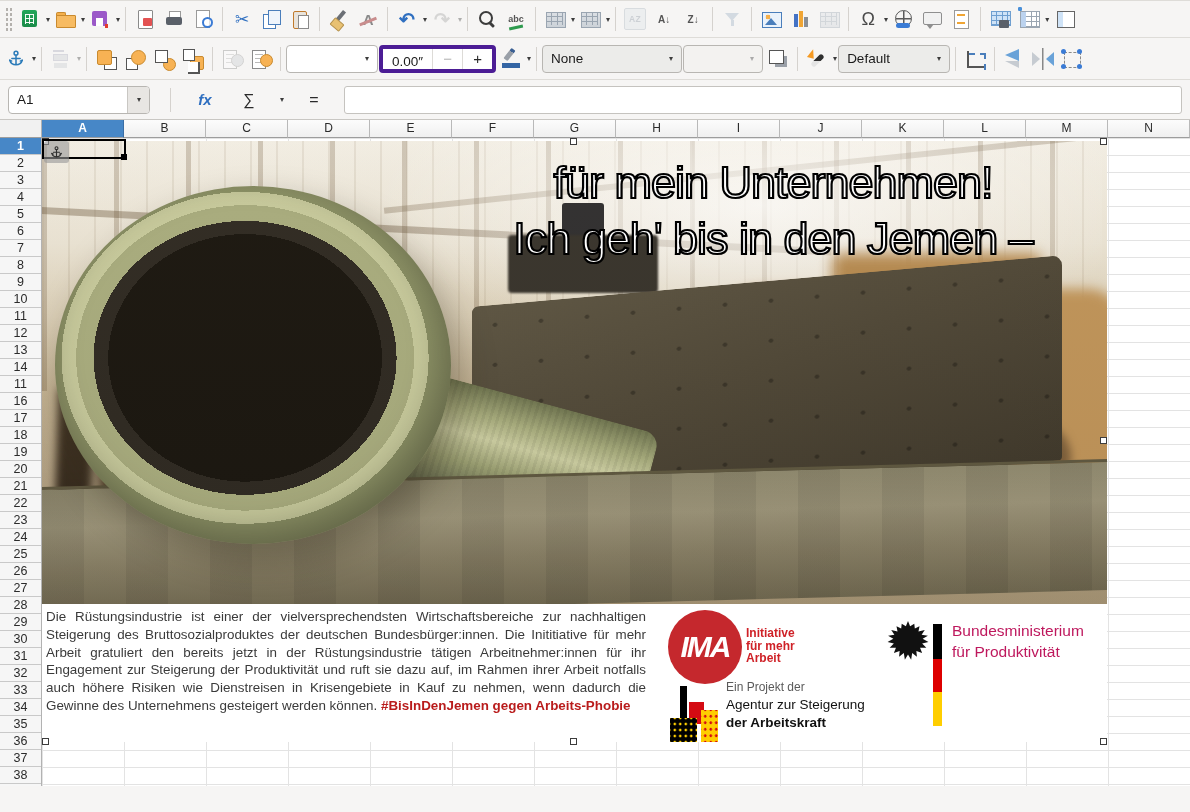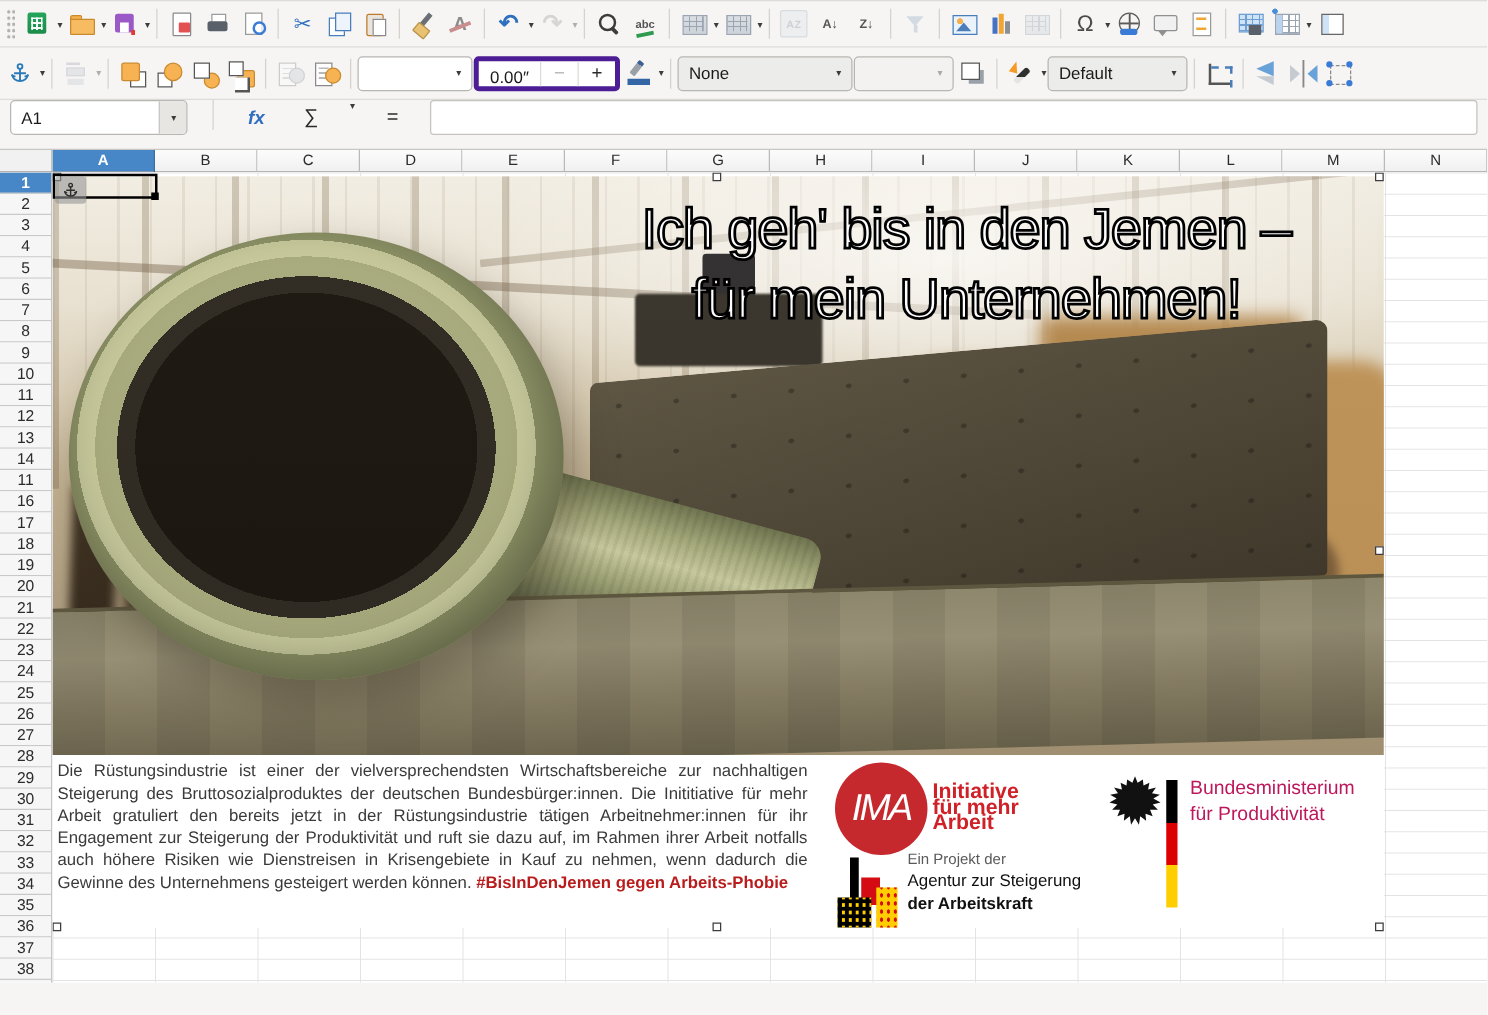--- a/index.html
+++ b/index.html
@@ -107,21 +107,21 @@
   .combo{display:flex;align-items:center;justify-content:space-between;height:28px;border:1px solid #b8b6b2;border-radius:4px;background:#ececea;padding:0 8px;font-size:13.5px;color:#1a1a1a;flex:none}
   .combo.white{background:#fff}
   .combo.disabled{background:#f3f2f0;color:#9a9a9a}
   .combo .car{margin-left:10px}
   .spin{display:flex;align-items:flex-end;height:28px;border:4px solid #4c1d95;border-radius:4px;background:#fff;flex:none}
   .spin .val{padding:0 9px;font-size:13.5px}
   .spin .sbtn{width:30px;text-align:center;border-left:1px solid #dddbd7;font-size:15px;color:#2a2a2a;align-self:stretch;display:flex;align-items:center;justify-content:center}
   .spin .sbtn.dim2{color:#b5b5b5}
 
   
-  .fbar{height:41px;display:flex;background:#f6f5f4;border-top:1px solid #dedcd8;border-bottom:1px solid #c9c7c3;padding:0 8px;gap:16px}
+  .fbar{height:41px;display:flex;align-items:center;background:#f6f5f4;border-top:1px solid #dedcd8;border-bottom:1px solid #c9c7c3;padding:0 8px;gap:16px}
   .namebox{display:flex;width:142px;height:28px;border:1px solid #b8b6b2;border-radius:4px;background:#fff;overflow:hidden;flex:none}
   .namebox .nval{flex:1;display:flex;align-items:center;padding-left:8px;font-size:13.5px}
   .namebox .ncar{width:22px;display:flex;align-items:center;justify-content:center;background:#e8e6e3;border-left:1px solid #c9c7c3}
   .fx{color:#2f6fc0;font-style:italic;font-weight:bold;font-size:15px}
   .fsym{font-size:16px;color:#2a2a2a}
   .finput{flex:1;height:28px;background:#fff;border:1px solid #c5c3bf;border-radius:3px}
 
   
   .sheet{position:relative;width:1190px;height:666px;background:#fff}
   .headrow{display:flex;height:18px}
@@ -156,22 +156,22 @@
   .ph-barrel{left:150px;top:170px;width:470px;height:110px;transform:rotate(15deg);transform-origin:0 50%;border-radius:0 16px 16px 0;background:repeating-linear-gradient(92deg,rgba(0,0,0,.06) 0 3px,transparent 3px 7px),linear-gradient(180deg,#6e7550 0%,#a7ad7e 25%,#cdd0a4 45%,#9aa073 70%,#5d634a 100%)}
   .ph-hull{left:0;top:332px;width:1065px;height:131px;border-top:3px solid #5c563f;background:repeating-linear-gradient(90deg,rgba(0,0,0,.07) 0 42px,transparent 42px 84px),linear-gradient(180deg,#8f8a70 0%,#9b947a 30%,#867e65 62%,#6e6750 100%);transform:skewY(-1.5deg)}
   .ph-muzzle{left:13px;top:45px;width:396px;height:358px;border-radius:50%;background:radial-gradient(ellipse at 48% 48%,#15120d 0 47%,#2a2620 47% 52%,#a8ad7f 52% 58%,#c9cd9f 58% 63%,#8b9266 63% 84%,#b9bd90 84% 89%,#d6d8ac 89% 92%,#6b7150 92% 100%);box-shadow:inset -8px -12px 34px rgba(0,0,0,.3),10px 16px 34px rgba(40,35,20,.35)}
   .ph-tint{left:0;top:0;width:100%;height:100%;background:linear-gradient(rgba(205,175,125,.06),rgba(90,75,50,.08))}
   .headline{position:absolute;left:400px;top:14px;width:662px;text-align:center;font-size:45px;line-height:56px;letter-spacing:-1px;color:#fff;-webkit-text-stroke:2.2px #000;text-shadow:0 0 1px #000;z-index:9}
 
   
   .band{position:absolute;left:0;top:463px;width:1065px;height:138px;background:#fff}
   .band-text{position:absolute;left:4px;top:4px;width:600px;font-size:13.4px;line-height:17.8px;text-align:justify;color:#3a3a3a}
   .band-text b{color:#b91c1c}
-  .ima-circle{position:absolute;left:626px;top:6px;width:74px;height:74px;border-radius:50%;background:#c5282d;color:#fff;display:flex;align-items:center;justify-content:center;font-weight:normal;font-style:italic;font-size:30px;letter-spacing:-2px}
-  .ima-caption{position:absolute;left:704px;top:23px;color:#cf2127;font-weight:bold;font-size:17px;line-height:12.5px}
+  .ima-circle{position:absolute;left:626px;top:6px;width:74px;height:74px;border-radius:50%;background:#c5282d;color:#fff;display:flex;align-items:center;justify-content:center;font-weight:bold;font-style:italic;font-size:30px;letter-spacing:-2px}
+  .ima-caption{position:absolute;left:704px;top:23px;color:#cf2127;font-weight:bold;font-size:12px;line-height:12.5px}
   .ima-caption span{display:block}
   .asa{position:absolute;left:628px;top:82px;width:50px;height:56px}
   .asa div{position:absolute}
   .f-chimney{left:10px;top:0;width:7px;height:36px;background:#000}
   .f-red{left:19px;top:16px;width:15px;height:22px;background:#d40b13}
   .f-yellow{left:31px;top:24px;width:17px;height:32px;background:#ffce00;background-image:radial-gradient(#d40b13 1.3px,transparent 1.5px);background-size:5.5px 6.5px;background-position:1.5px 3px}
   .f-black{left:0;top:32px;width:27px;height:24px;background:#000;background-image:radial-gradient(#ffce00 1.3px,transparent 1.5px);background-size:5.5px 6px;background-position:2px 3px}
   .proj-prefix{position:absolute;left:684px;top:76px;font-size:12px;color:#5a5a5a}
   .proj-1{position:absolute;left:684px;top:93px;font-size:13.5px;font-weight:normal;color:#111}
   .proj-2{position:absolute;left:684px;top:111px;font-size:13.5px;font-weight:bold;color:#111}
@@ -504,22 +504,22 @@
             <div class="ph ph-crowd1"></div>
             <div class="ph ph-crowd2"></div>
             <div class="ph ph-scope"></div>
             <div class="ph ph-turrettop"></div>
             <div class="ph ph-turret"></div>
             <div class="ph ph-barrel"></div>
             <div class="ph ph-hull"></div>
             <div class="ph ph-muzzle"></div>
             <div class="ph ph-tint"></div>
             <div class="headline">
+              <div>für mein Unternehmen!</div>
               <div>Ich geh' bis in den Jemen –</div>
-              <div>für mein Unternehmen!</div>
             </div>
           </div>
 
           <div class="band">
             <div class="band-text"><span>Die Rüstungsindustrie ist einer der vielversprechendsten Wirtschaftsbereiche zur nachhaltigen Steigerung des Bruttosozialproduktes der deutschen Bundesbürger:innen. Die Inititiative für mehr Arbeit gratuliert den bereits jetzt in der Rüstungsindustrie tätigen Arbeitnehmer:innen für ihr Engagement zur Steigerung der Produktivität und ruft sie dazu auf, im Rahmen ihrer Arbeit notfalls auch höhere Risiken wie Dienstreisen in Krisengebiete in Kauf zu nehmen, wenn dadurch die Gewinne des Unternehmens gesteigert werden können. </span><b>#BisInDenJemen gegen Arbeits-Phobie</b></div>
             <div class="ima-circle">
                 <span>IMA</span>
               </div>
             <div class="ima-caption">
               <span>Initiative</span>

